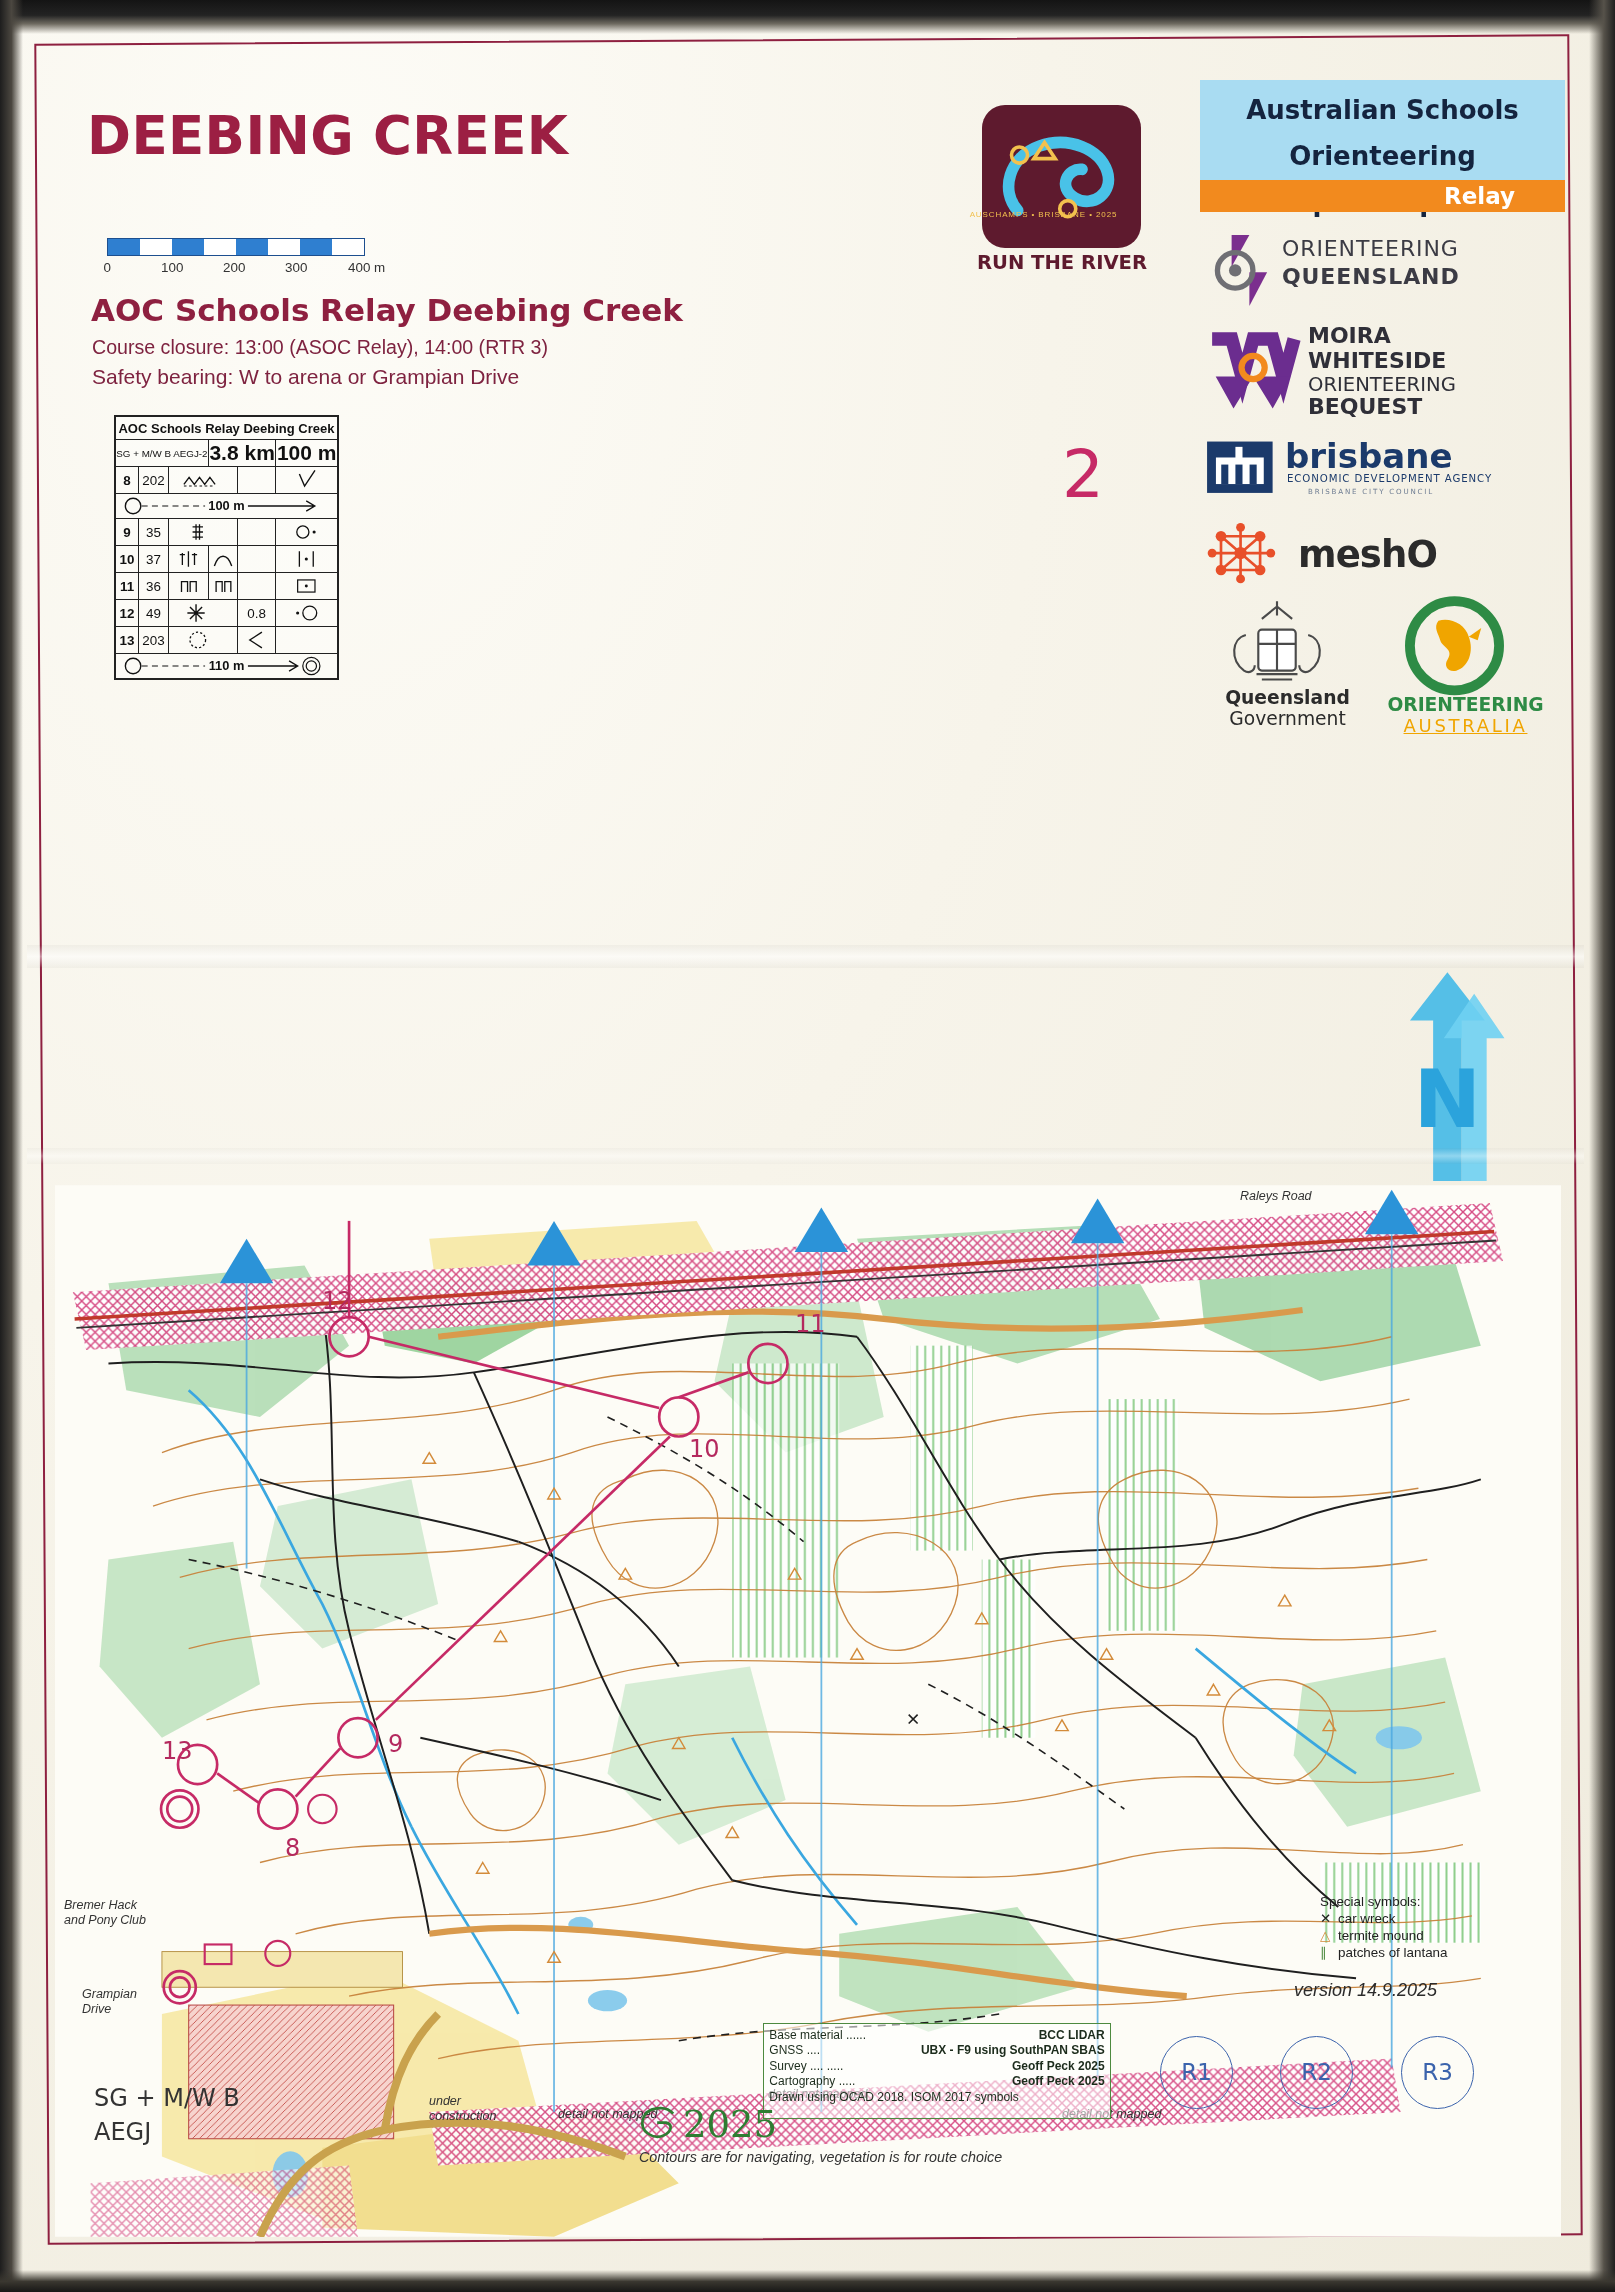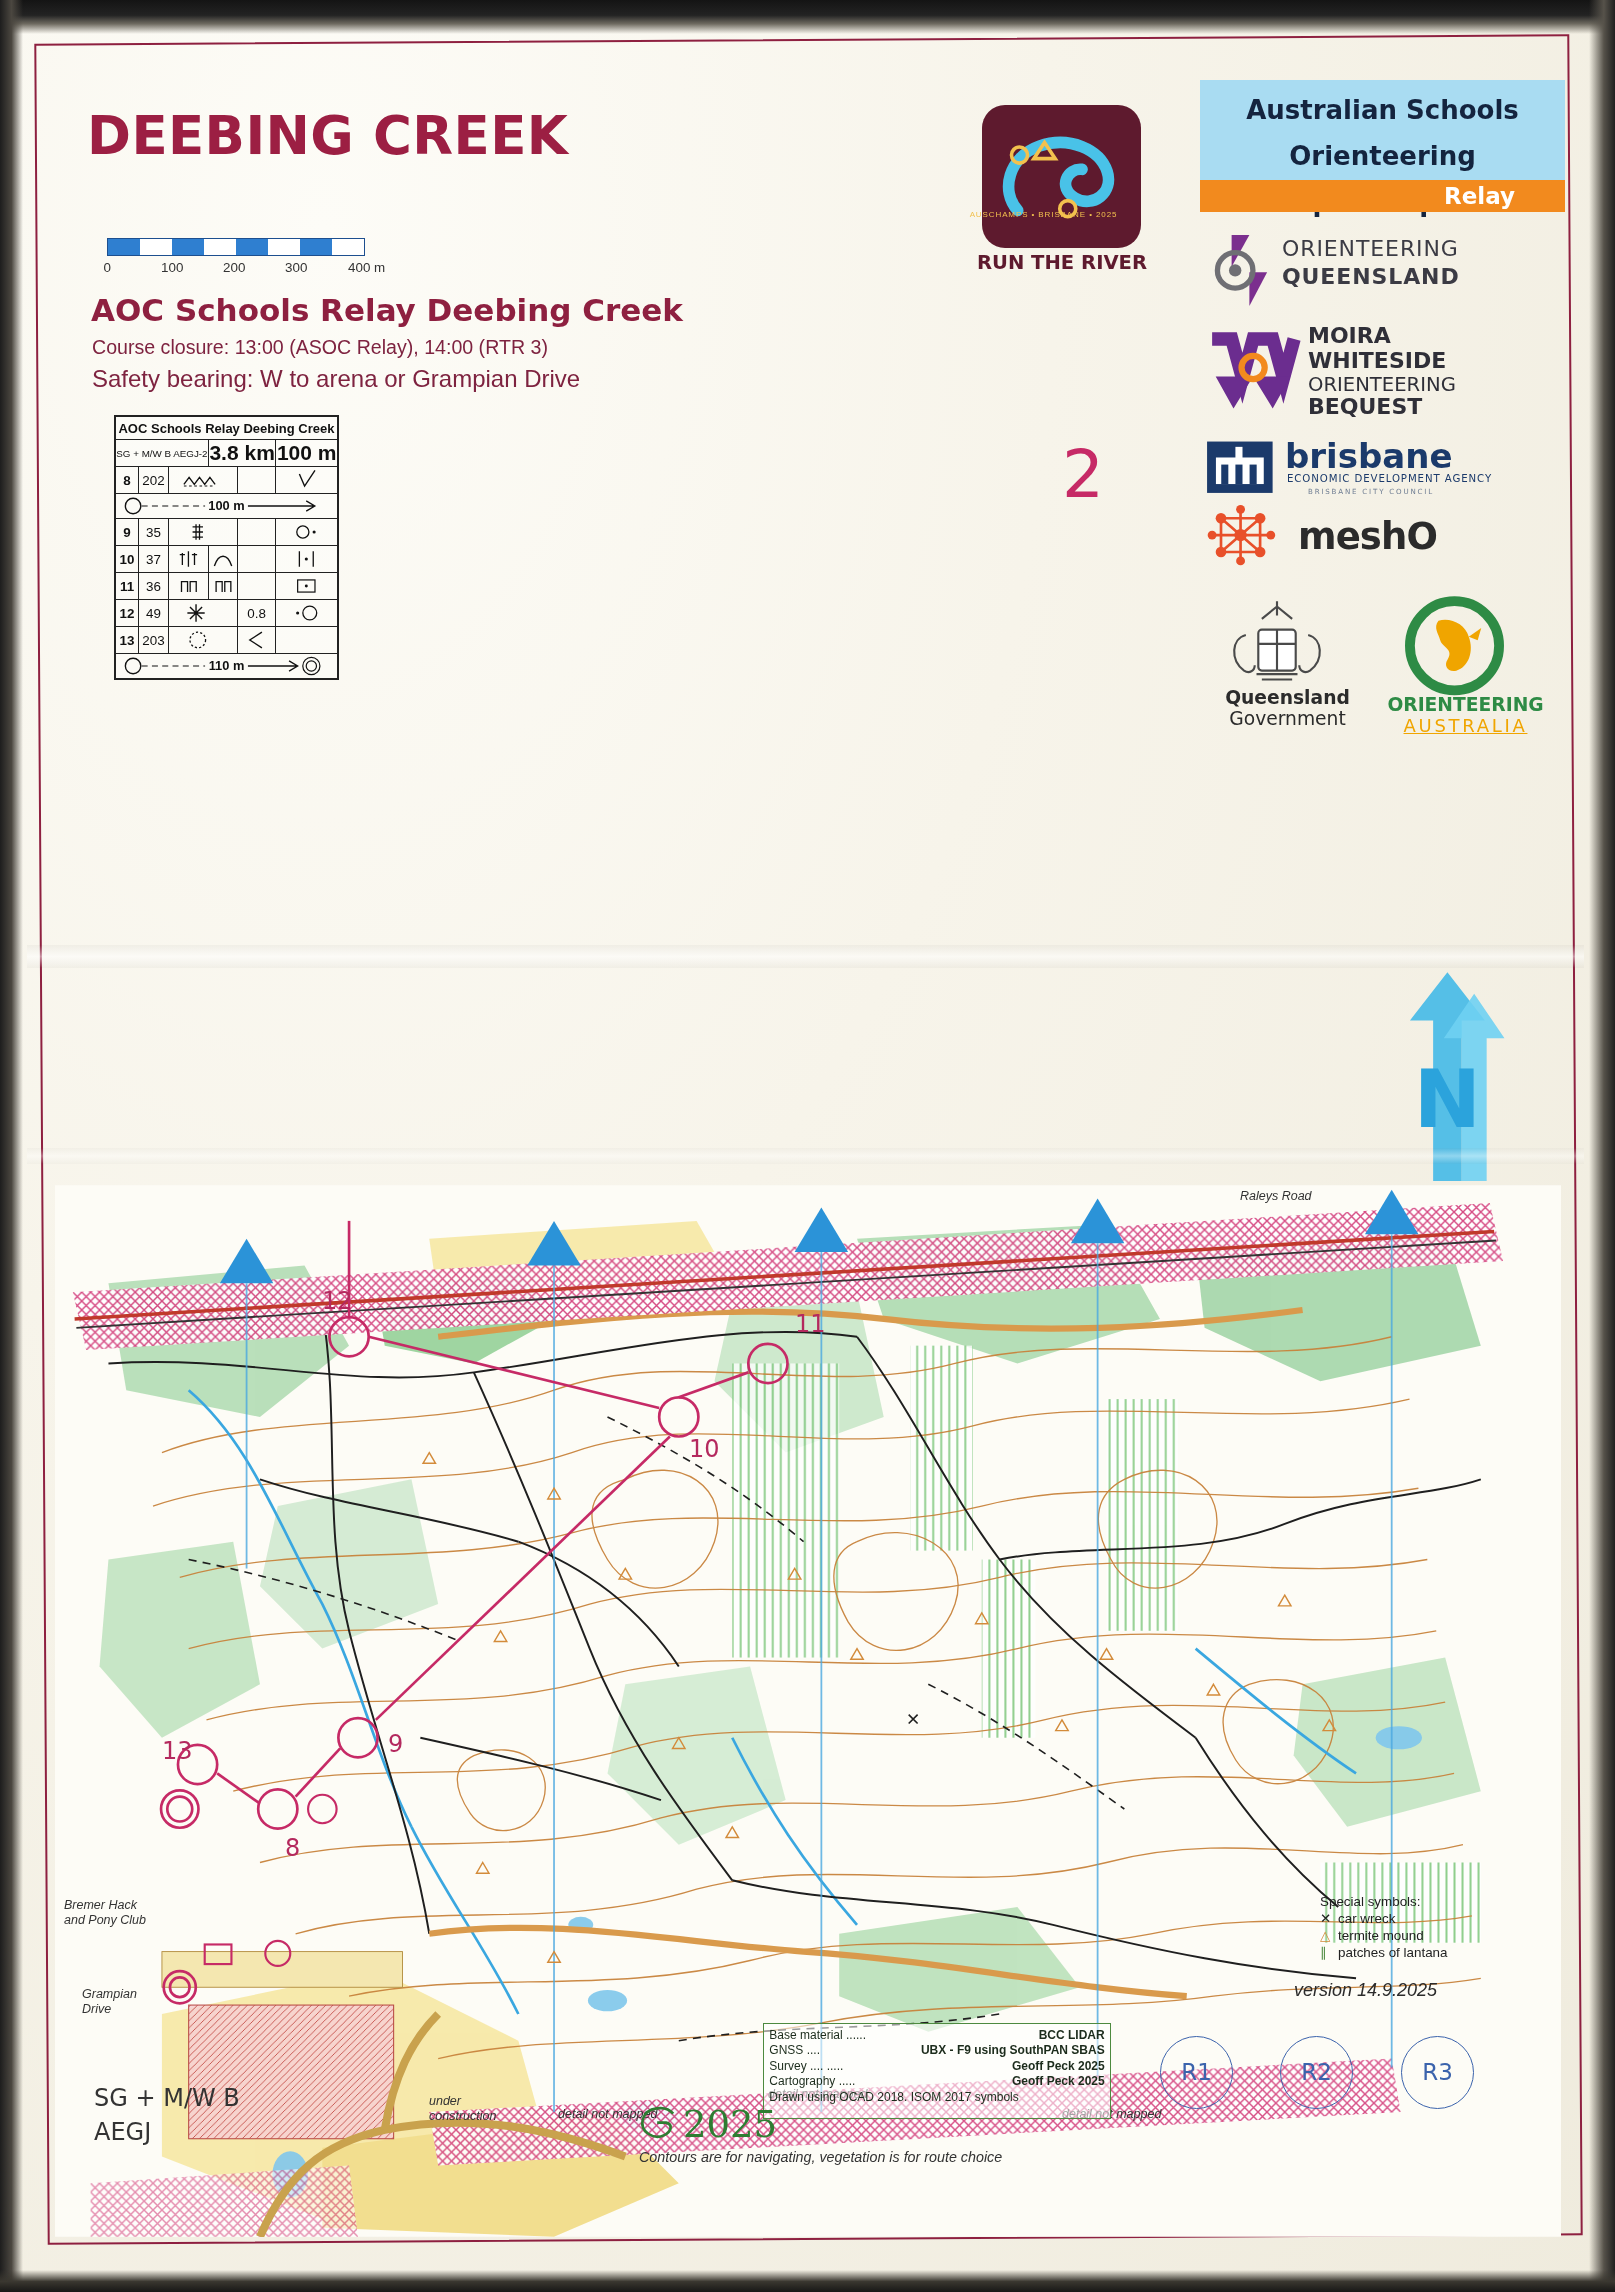--- a/index.html
+++ b/index.html
@@ -69,21 +69,21 @@
   .scale-ticks { position:absolute; left:36px; top:198px; width:303px;
       font-size:13.4px; color:#333; }
   .scale-ticks span { position:absolute; }
 
   .subtitle {
     position:absolute; left:36px; top:230px;
     font-size:31px; font-weight:bold; color:#8e2040;
     font-family:"DejaVu Sans", sans-serif;
   }
   .closure { position:absolute; left:37px; top:274px; font-size:19.6px; color:#7e2340; }
-  .bearing { position:absolute; left:37px; top:303px; font-size:24px; color:#7e2340; }
+  .bearing { position:absolute; left:37px; top:303px; font-size:21px; color:#7e2340; }
 
   .bignum {
     position:absolute; left:1007px; top:374px; font-size:66px; color:#c62a66;
     font-weight:500; font-family:"DejaVu Sans", sans-serif;
   }
 
   
   #rtr { position:absolute; left:909px; top:43px; width:178px; height:205px; }
   #rtr .badge {
     position:absolute; left:18px; top:0; width:159px; height:143px;
@@ -262,21 +262,21 @@
           <rect x="34" y="10" width="8" height="14" fill="#ffffff"></rect>
           <rect x="18" y="30" width="8" height="22" fill="#1b3a6b"></rect>
           <rect x="34" y="30" width="8" height="22" fill="#1b3a6b"></rect>
           <rect x="50" y="30" width="8" height="22" fill="#1b3a6b"></rect>
         </svg>
         <div class="sp-text" style="position:absolute;left:80px;top:1.8px;font-size:34px;font-weight:bold;color:#1b3a6b;">brisbane</div>
         <div class="sp-text" style="position:absolute;left:82px;top:39px;font-size:10.2px;letter-spacing:0.9px;color:#1b3a6b;">ECONOMIC DEVELOPMENT AGENCY</div>
         <div class="sp-text" style="position:absolute;left:103px;top:53px;font-size:7.1px;letter-spacing:1.8px;color:#6d7c92;">BRISBANE CITY COUNCIL</div>
       </div>
 
-      <div class="sp" style="left:0;top:277px;width:356px;height:71px;">
+      <div class="sp" style="left:0;top:295px;width:356px;height:71px;">
         <svg width="80" height="64" style="position:absolute;left:0;top:0;" viewBox="0 0 90 72">
           <g stroke="#e8502a" stroke-width="3" fill="none">
             <path d="M18 16 L62 16 L62 54 L18 54 Z"></path>
             <path d="M18 16 L62 54 M62 16 L18 54 M40 6 L40 64 M8 35 L74 35"></path>
           </g>
           <g fill="#e8502a">
             <circle cx="18" cy="16" r="6"></circle>
               <circle cx="62" cy="16" r="6"></circle>
             <circle cx="18" cy="54" r="6"></circle>
               <circle cx="62" cy="54" r="6"></circle>

